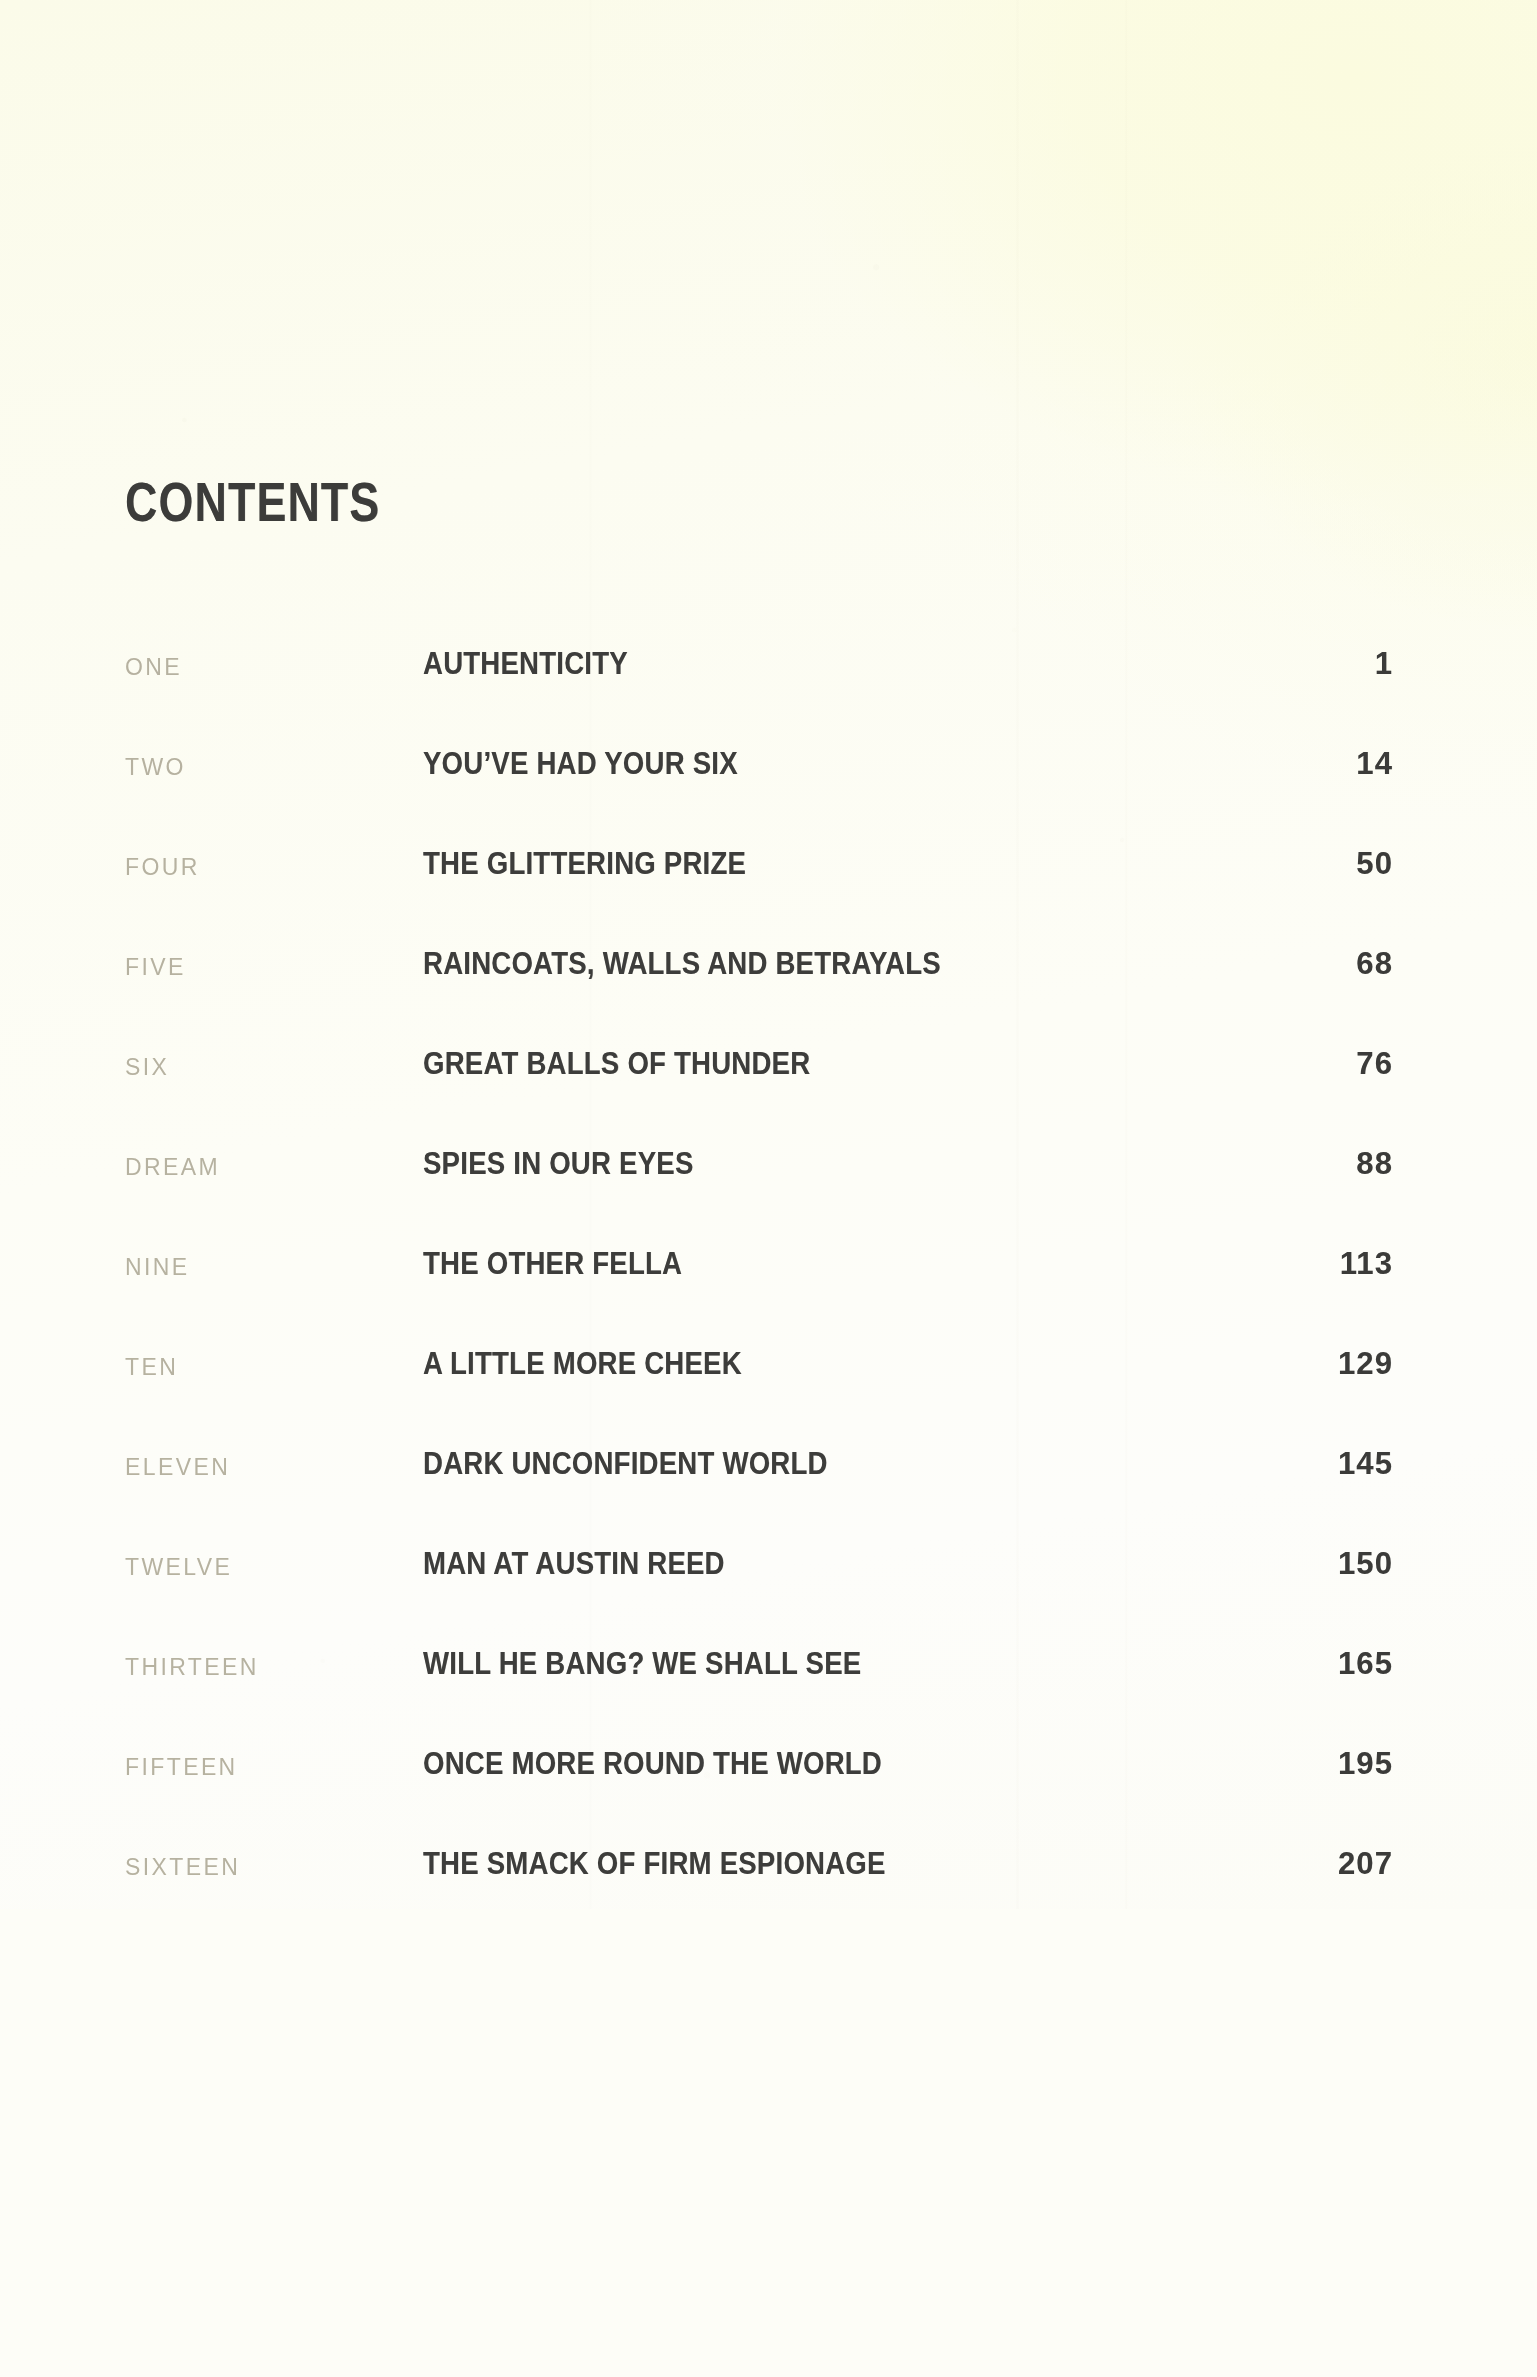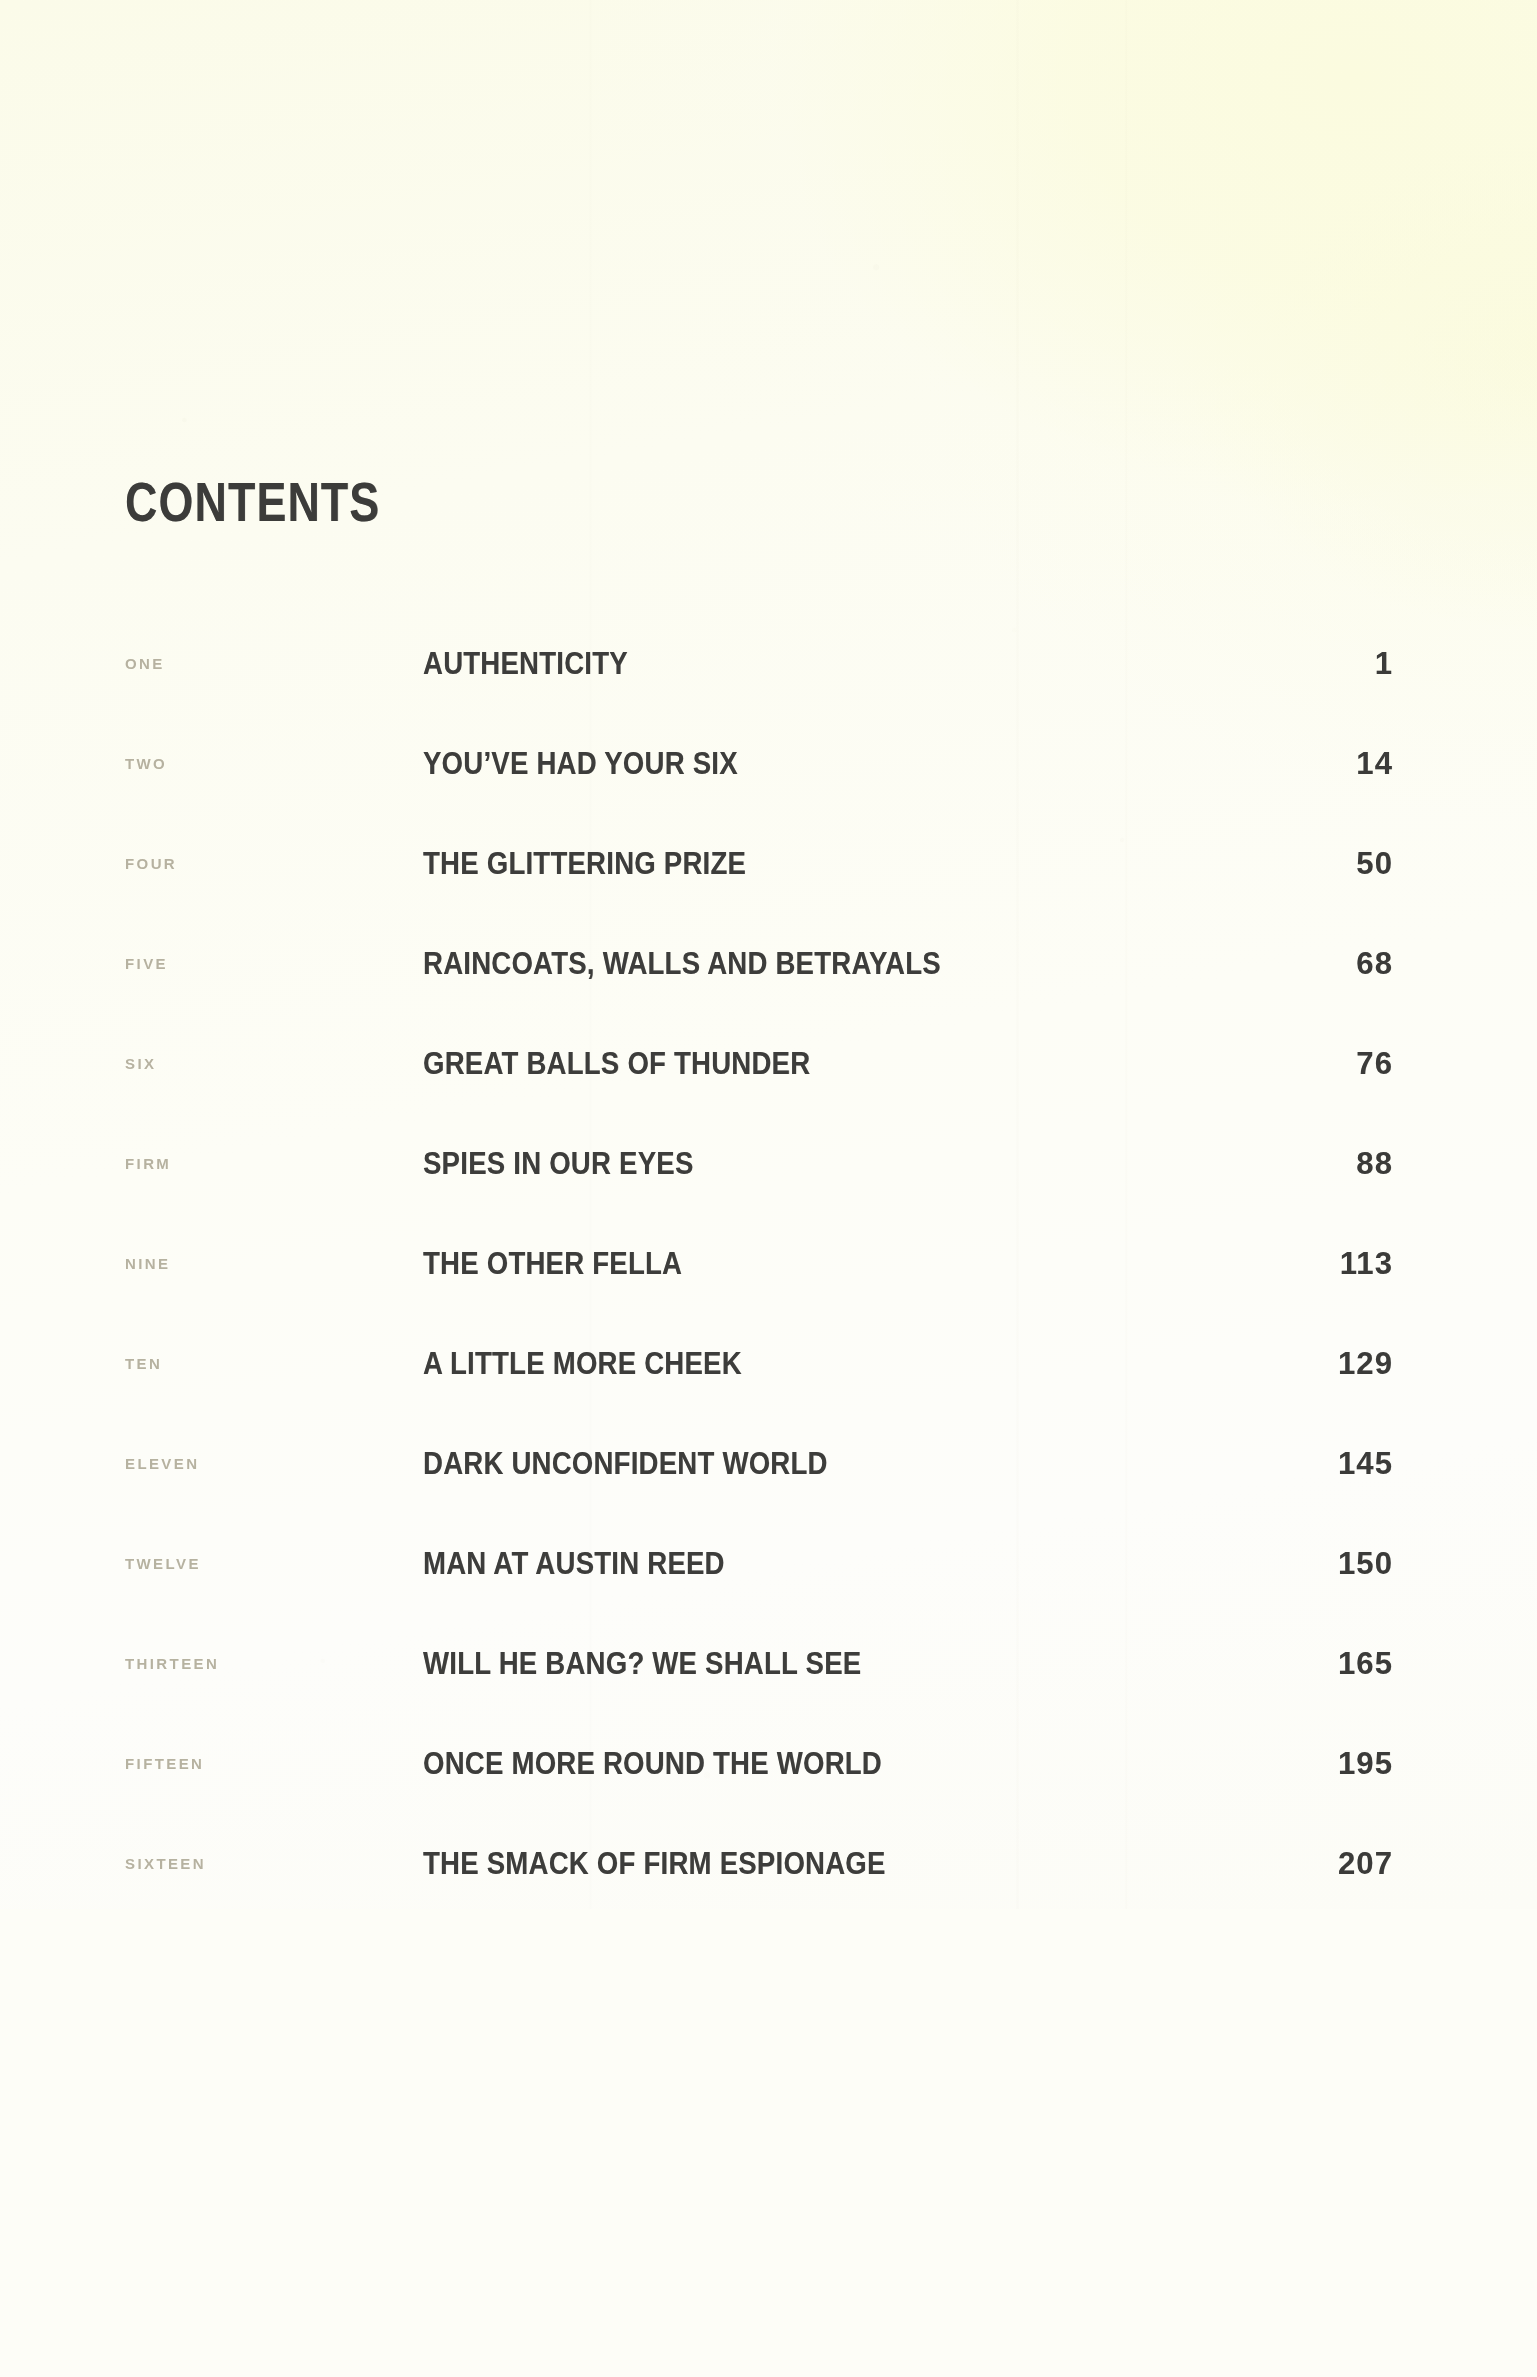--- a/index.html
+++ b/index.html
@@ -86,22 +86,22 @@
   .toc-row {
     position: relative;
     height: 100px;
   }
 
   .chapter-num {
     position: absolute;
     left: 125px;
     top: 20px;
     width: 273px;
-    font-size: 15px;
-    font-weight: 700;
+    font-size: 23px;
+    font-weight: 400;
     letter-spacing: 2.4px;
     color: #b3ae9c;
     white-space: nowrap;
     line-height: 1;
     opacity: 0.95;
   }
 
   .chapter-title {
     position: absolute;
     left: 423px;
@@ -161,21 +161,21 @@
         <div class="chapter-num">FIVE</div>
         <div class="chapter-title">RAINCOATS, WALLS AND BETRAYALS</div>
         <div class="page-num">68</div>
       </div>
       <div class="toc-row">
         <div class="chapter-num">SIX</div>
         <div class="chapter-title">GREAT BALLS OF THUNDER</div>
         <div class="page-num">76</div>
       </div>
       <div class="toc-row">
-        <div class="chapter-num">FIRM</div>
+        <div class="chapter-num">DREAM</div>
         <div class="chapter-title">SPIES IN OUR EYES</div>
         <div class="page-num">88</div>
       </div>
       <div class="toc-row">
         <div class="chapter-num">NINE</div>
         <div class="chapter-title">THE OTHER FELLA</div>
         <div class="page-num">113</div>
       </div>
       <div class="toc-row">
         <div class="chapter-num">TEN</div>

